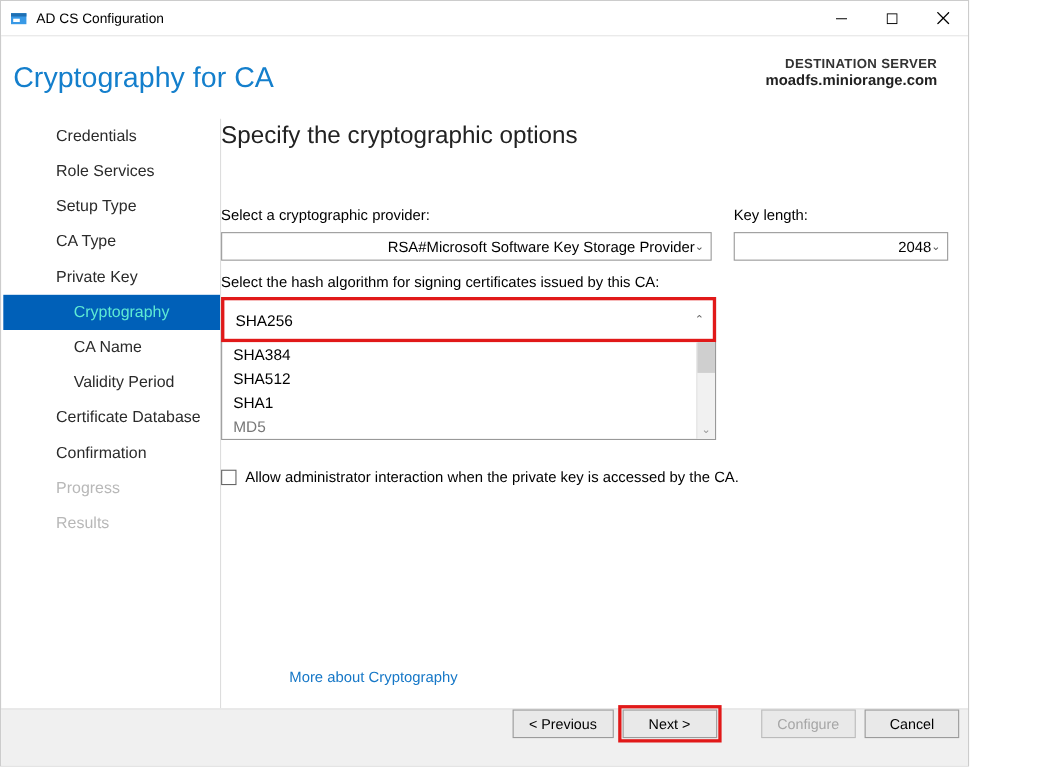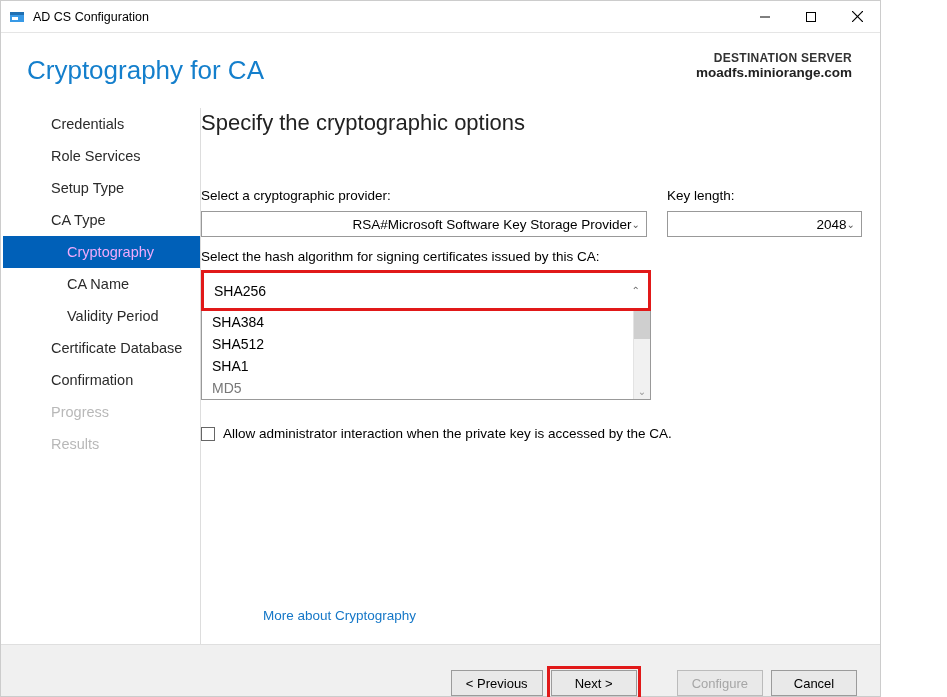--- a/index.html
+++ b/index.html
@@ -3,31 +3,31 @@
 <meta charset="utf-8">
 <style>
   * { box-sizing: border-box; margin: 0; padding: 0; }
   html, body { width: 947px; height: 697px; font-family: "Segoe UI", Arial, sans-serif; font-size: 13px; color: #000; background: #fff; overflow: hidden; }
   .window { width: 881px; height: 697px; display: flex; flex-direction: column; border: 1px solid #ccc; background: #fff; }
   .titlebar { height: 32px; display: flex; align-items: center; padding-left: 8px; border-bottom: 1px solid #e5e5e5; background: #fff; }
   .titlebar .appicon { width: 16px; height: 16px; margin-right: 8px; display:inline-block; }
   .titlebar .title { flex: 1; font-size: 12.5px; }
   .winbtns { display: flex; }
   .winbtn { width: 46px; height: 31px; display: flex; align-items: center; justify-content: center; }
-  .header { display: flex; align-items: flex-start; padding: 22px 28px 10px 26px; }
+  .header { display: flex; align-items: flex-start; padding: 22px 28px 10px 11px; }
   .header h1 { font-size: 26px; font-weight: 300; color: #147FCC; flex: 1; }
   .destbox { text-align: right; margin-top: -4px; }
   .destlabel { font-size: 12px; font-weight: 700; color: #333; letter-spacing: 0.3px;}
   .destserver { font-size: 13.5px; font-weight: 700; color: #222; }
   .body { flex: 1; display: flex; padding: 12px 10px 0 2px; }
   .sidebar { width: 225px; border-right: 1px solid #ddd; padding-top: 0; }
   .side-item { padding: 6px 0 6px 48px; font-size: 14.5px; color: #2b2b2b; line-height: 20px; }
   .side-item.level0 { padding-left: 48px; }
   .side-item.level1 { padding-left: 64px; }
-  .side-item.active { background: #0060B8; color: #f0abfc; }
+  .side-item.active { background: #0060B8; color: #5eead4; }
   .side-item.disabled { color: #b8b8b8; }
   .main { flex: 1; padding-right: 8px; }
   .main h2 { font-size: 22px; font-weight: 300; color: #222; margin-bottom: 52px; padding-top:2px;}
   .row { display: flex; gap: 20px; margin-bottom: 2px; }
   .field { display: flex; flex-direction: column; }
   .field .label { font-size: 13.5px; margin-bottom: 8px; }
   .select { height: 26px; background: #fff; border: 1px solid #999; display: flex; align-items: center; padding: 0 6px 0 10px; font-size: 13.5px; position: relative; justify-content: flex-end;}
   .select .caret { font-size: 10px; color: #555;}
   .hash-label { font-size: 13.5px; margin-top: 12px; margin-bottom: 6px; }
   .hash-box { width: 450px; border: 1px solid #999; position: relative; }
@@ -36,21 +36,21 @@
   .hash-list { position: relative; }
   .hash-item { padding: 3px 10px; font-size: 14px; }
   .hash-item.dim { color: #777; }
   .hash-scroll { position:absolute; right:0; top:0; bottom:0; width:17px; background:#f1f1f1; border-left:1px solid #e3e3e3; display:flex; flex-direction:column; justify-content:space-between; align-items:center;}
   .hash-scroll .thumb{background:#cfcfcf; width:16px; height:28px; margin-top:0;}
   .hash-scroll .dn{font-size:10px;color:#999;padding-bottom:2px;}
   .check-row { display: flex; align-items: center; margin-top: 26px; gap: 8px;}
   .checkbox { width: 14px; height: 14px; border: 1px solid #666; background:#fff;}
   .check-row .lbl{ font-size: 13.5px; }
   .morelink { color: #1577C7; font-size: 13.5px; position: absolute; bottom: 74px; left: 263px; }
-  .footer { height: 52px; background: #f0f0f0; border-top: 1px solid #dfdfdf; display: flex; align-items: flex-end; justify-content: flex-end; padding-right: 23px; gap: 8px; }
+  .footer { height: 52px; background: #f0f0f0; border-top: 1px solid #dfdfdf; display: flex; align-items: flex-start; justify-content: flex-end; padding-right: 8px; gap: 8px; }
   .btn { height: 26px; min-width: 86px; padding: 0 14px; border: 1px solid #9b9b9b; background: #e9e9e9; font-size: 13px; display:flex; align-items:center; justify-content:center;}
   .btn.disabled { color: #a6a6a6; border-color:#bbb;}
   .btn.highlight { outline: 3px solid #E11919; outline-offset: 1px; }
   .btngap { width: 24px; }
 </style>
 </head>
 <body>
 
 <div class="window">
 
@@ -90,20 +90,21 @@
       <div class="destserver">moadfs.miniorange.com</div>
     </div>
   </div>
 
   <div class="body">
     <div class="sidebar" id="sidebar">
         <div class="side-item level0">Credentials</div>
         <div class="side-item level0">Role Services</div>
         <div class="side-item level0">Setup Type</div>
         <div class="side-item level0">CA Type</div>
+        <div class="side-item level0">Private Key</div>
         <div class="side-item level1 active">Cryptography</div>
         <div class="side-item level1">CA Name</div>
         <div class="side-item level1">Validity Period</div>
         <div class="side-item level0">Certificate Database</div>
         <div class="side-item level0">Confirmation</div>
         <div class="side-item level0 disabled">Progress</div>
         <div class="side-item level0 disabled">Results</div>
       </div>
     <div class="main">
       <h2>Specify the cryptographic options</h2>

